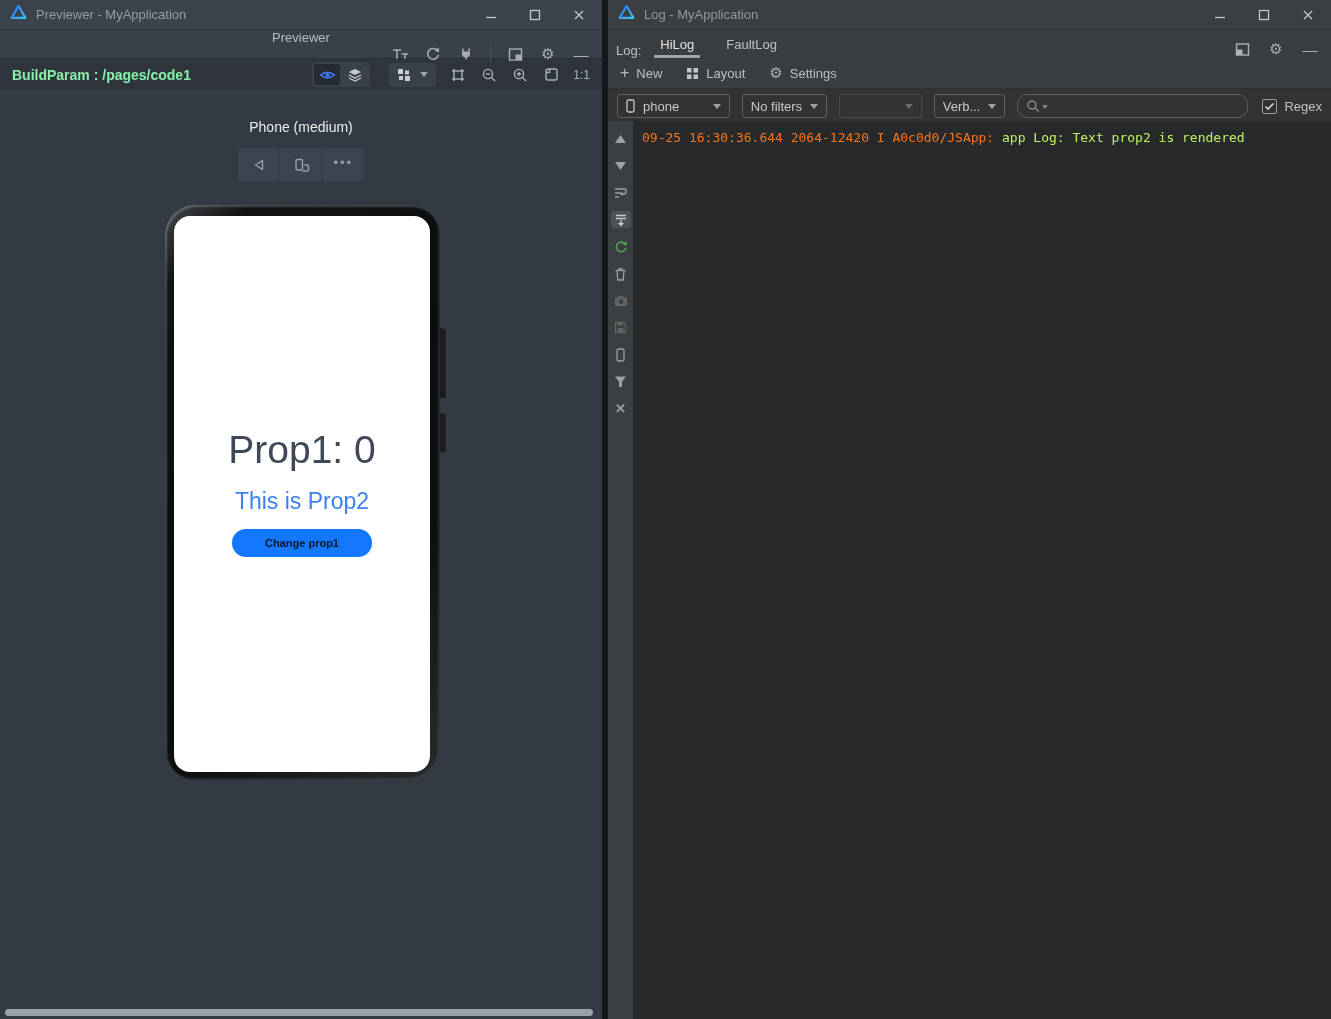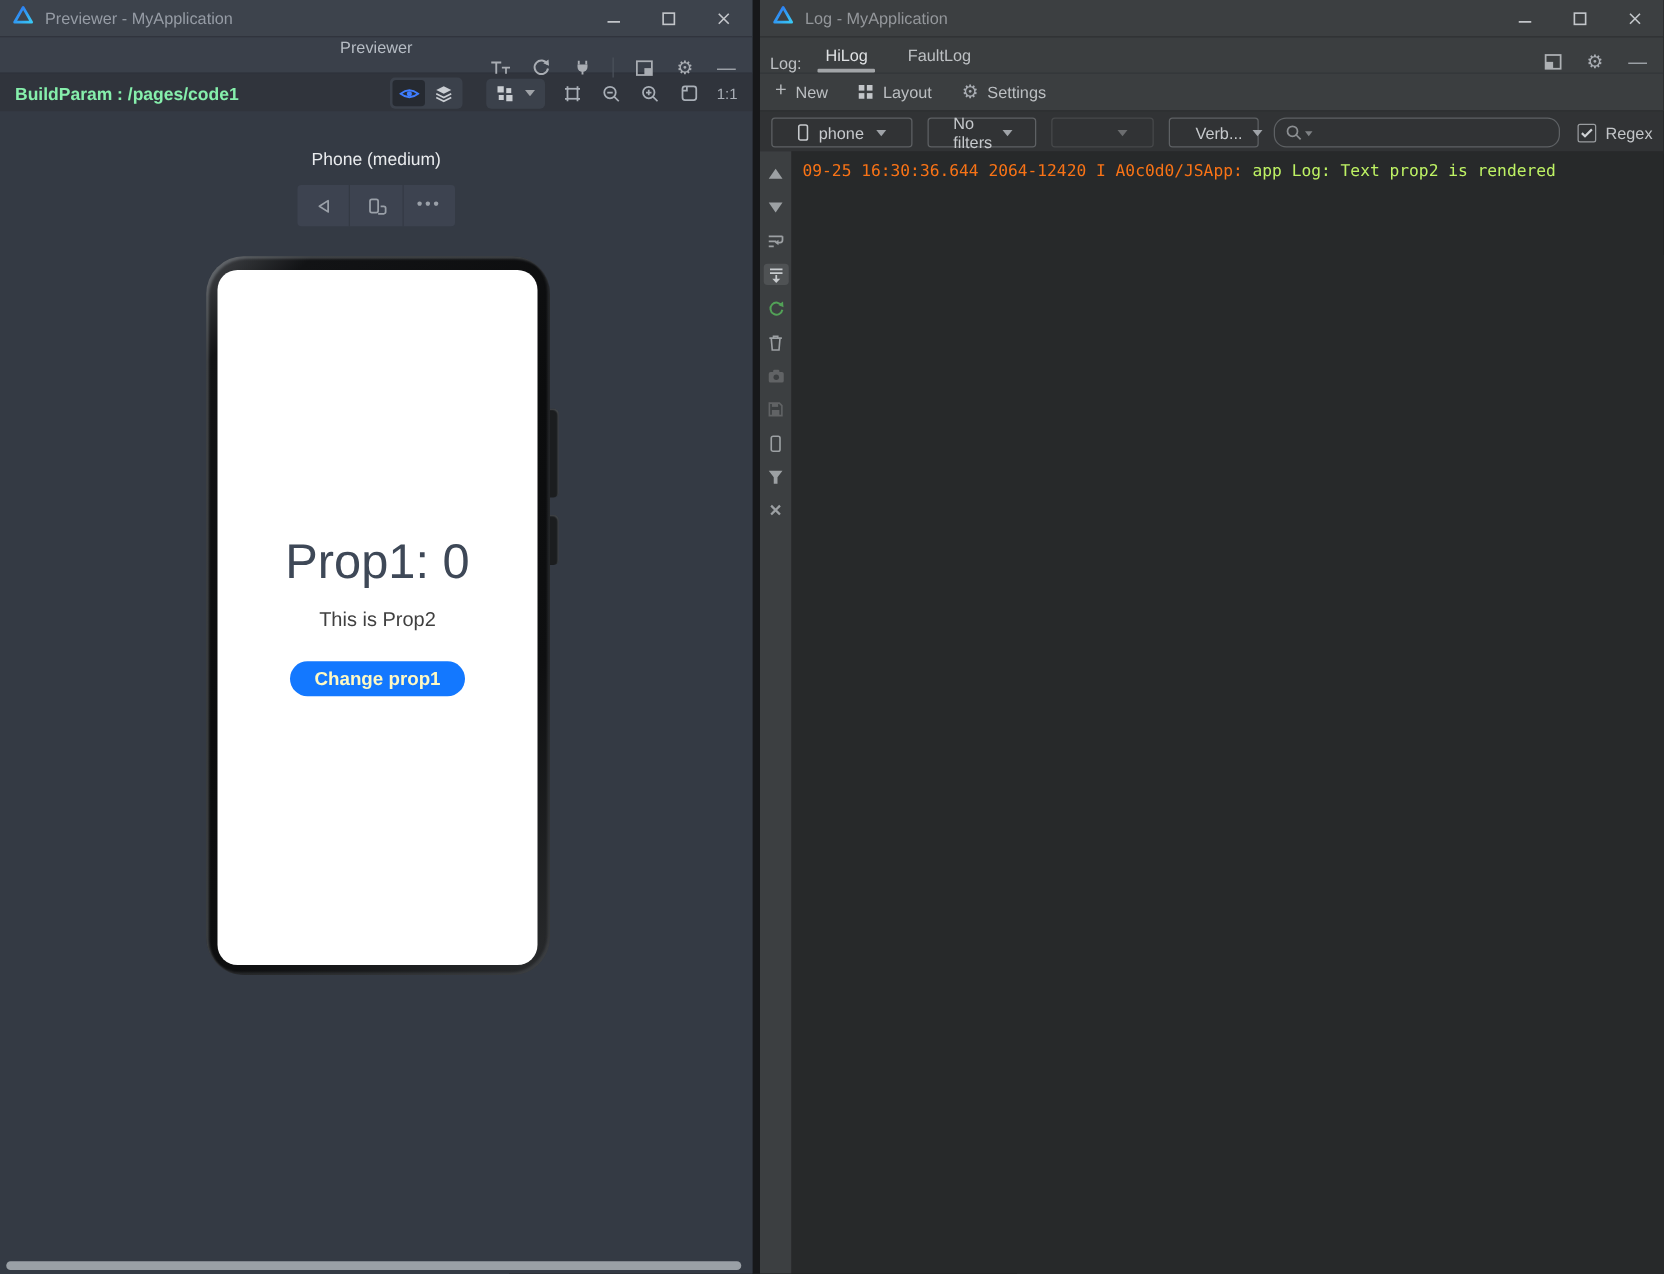--- a/index.html
+++ b/index.html
@@ -53,40 +53,40 @@
   .dots{color:#9aa0a8;font-size:13px;letter-spacing:2px;line-height:1;padding-bottom:4px;}
 
   .phone-sidebtn{position:absolute;background:#1b1d1f;border-radius:0 4px 4px 0;box-shadow:inset -1px 1px 1px rgba(180,188,196,.25);}
   #sidebtn-volume{left:437px;top:238px;width:10px;height:71px;}
   #sidebtn-power{left:437px;top:323px;width:10px;height:40px;}
   .phone-frame{position:absolute;left:165px;top:116px;width:275px;height:575px;border-radius:30px;
     background:linear-gradient(135deg,#43464a 0%,#121315 10%,#0b0c0d 45%,#0e0f10 70%,#292b2d 100%);
     box-shadow:inset 2px 2px 2px rgba(200,207,214,.28), inset -2px -2px 2px rgba(130,138,146,.22);}
   .phone-screen{position:absolute;left:174px;top:127px;width:256px;height:556px;background:#ffffff;border-radius:16px;}
   .prop1{position:absolute;top:212px;left:0;width:100%;text-align:center;font-size:39px;color:#3e4857;}
-  .prop2{position:absolute;top:272px;left:0;width:100%;text-align:center;font-size:16px;color:#404040;}
+  .prop2{position:absolute;top:272px;left:0;width:100%;text-align:center;font-size:23px;color:#3b82f6;}
   .change-btn{position:absolute;top:313px;left:50%;transform:translateX(-50%);width:140px;height:28px;border-radius:14px;
-    display:flex;align-items:center;justify-content:center;color:#fef9c3;font-size:15px;font-weight:700;border:none;cursor:pointer;}
+    display:flex;align-items:center;justify-content:center;color:#0f172a;font-size:11px;font-weight:700;border:none;cursor:pointer;}
   .h-scrollbar{position:absolute;left:5px;bottom:3px;width:588px;height:7px;background:#9aa0a6;border-radius:4px;}
 
   
   .log-tabs{height:28px;background:#3b3e40;display:flex;align-items:flex-end;padding:0 8px;border-bottom:1px solid #333638;}
   .log-label{color:#bdc0c3;font-size:13px;margin-right:16px;}
   .tab{position:relative;height:28px;display:flex;align-items:center;font-size:13px;color:#bdc0c3;margin-right:26px;padding:0 3px;cursor:pointer;margin-top:20px;}
   .tab.active{color:#e0e2e4;}
   .tab .underline{position:absolute;bottom:0;left:-3px;right:-3px;height:3px;background:#a2a5a8;border-radius:1px;display:none;}
   .tab.active .underline{display:block;}
   .log-tab-icons{margin-left:auto;display:flex;align-items:center;gap:16px;padding-right:4px;}
 
   .log-actions{height:29px;background:#3b3e40;display:flex;align-items:center;padding:0 12px;gap:24px;border-bottom:1px solid #2e3032;}
   .action{display:flex;align-items:center;gap:7px;font-size:13px;color:#bcbfc2;cursor:pointer;}
   .plus-glyph{font-size:16px;color:#b5b8bb;line-height:1;padding-bottom:2px;}
 
   .log-filterbar{height:34px;background:#313335;display:flex;align-items:center;padding:0 9px;gap:12px;border-bottom:1px solid #1e1f21;}
-  .dd{height:24px;border:1px solid #5e6164;border-radius:3px;display:flex;align-items:center;padding:0 20px;color:#c6c9cc;font-size:13px;gap:8px;box-sizing:border-box;cursor:pointer;}
+  .dd{height:24px;border:1px solid #5e6164;border-radius:3px;display:flex;align-items:center;padding:0 8px;color:#c6c9cc;font-size:13px;gap:8px;box-sizing:border-box;cursor:pointer;}
   .dd .caret{margin-left:auto;}
   #dd-device{width:115px;}
   #dd-filter{width:87px;}
   #dd-module{width:84px;border-color:#47494b;}
   #dd-module .caret{border-top-color:#6b6d6f;}
   #dd-level{width:72px;}
   .searchbox{width:236px;height:24px;border:1px solid #5e6164;border-radius:10px;display:flex;align-items:center;padding:0 8px;gap:2px;box-sizing:border-box;cursor:text;}
   .mini-caret{width:0;height:0;border-left:3px solid transparent;border-right:3px solid transparent;border-top:4px solid #7f8285;margin-top:2px;}
   .regex-wrap{display:flex;align-items:center;gap:7px;margin-left:2px;}
   .checkbox{width:15px;height:15px;border:1.5px solid #9a9da0;border-radius:2px;display:flex;align-items:center;justify-content:center;box-sizing:border-box;cursor:pointer;}

